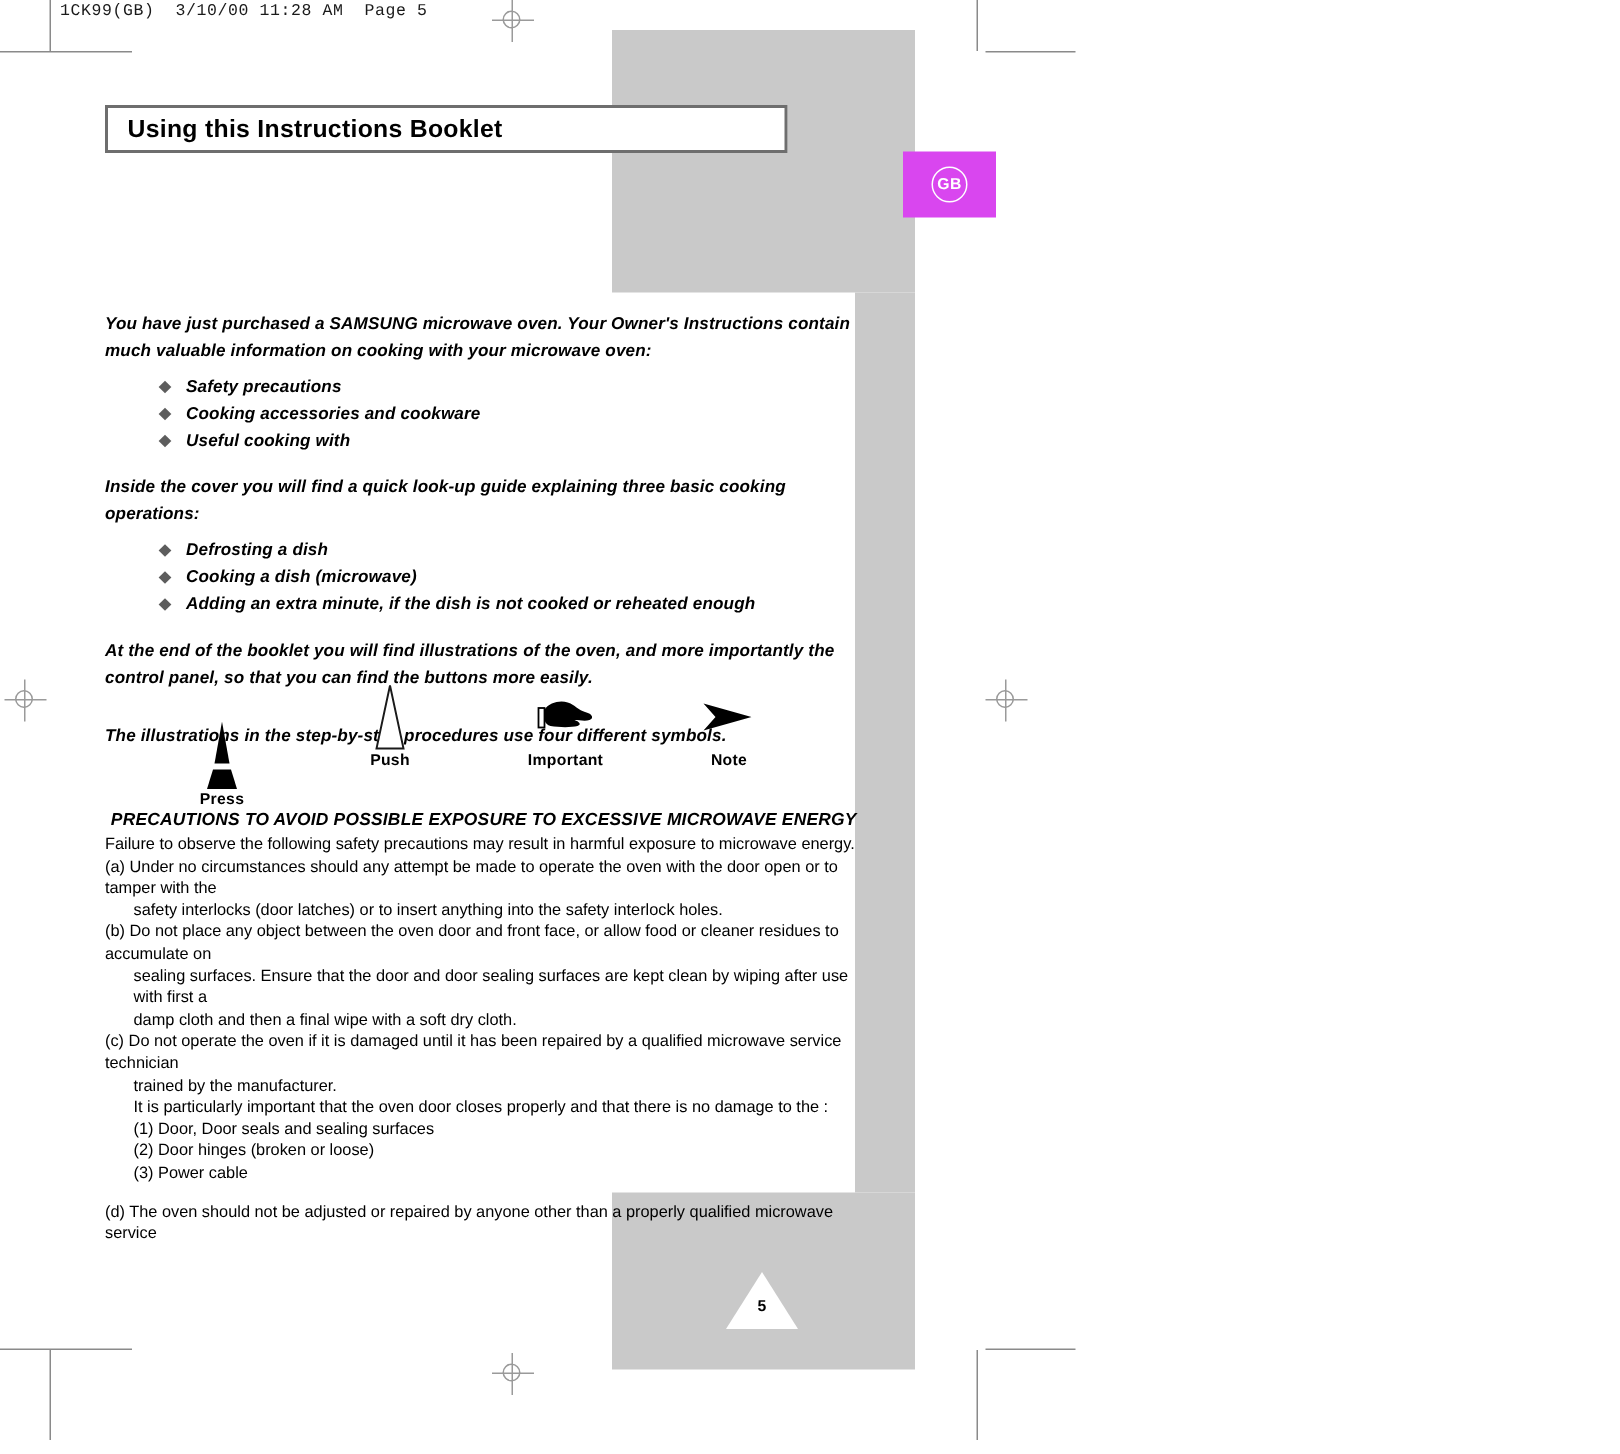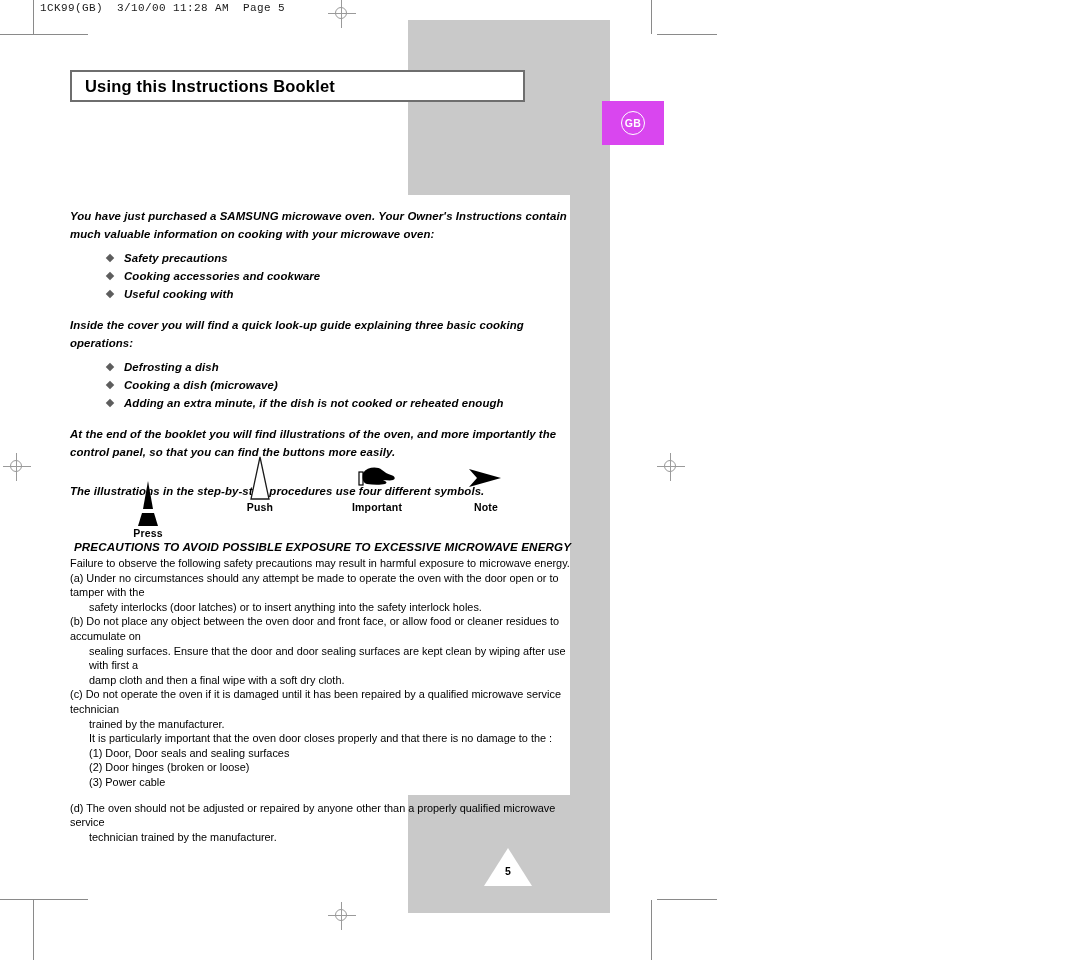--- a/index.html
+++ b/index.html
@@ -361,19 +361,18 @@
   <p class="prec-line ind2">trained by the manufacturer.</p>
   <p class="prec-line ind2">It is particularly important that the oven door closes properly and that there is no damage to the :</p>
 
   <p class="prec-line ind3">(1) Door, Door seals and sealing surfaces</p>
   <p class="prec-line ind3">(2) Door hinges (broken or loose)</p>
   <p class="prec-line ind3">(3) Power cable</p>
 
   <div class="spacer"></div>
 
   <p class="prec-line ind1">(d) The oven should not be adjusted or repaired by anyone other than a properly qualified microwave service</p>
-  <p class="prec-line ind2">technician trained by the manufacturer.</p>
 </div>
 
 <div class="pagenum">
   <div class="tri"></div>
   <div class="num">5</div>
 </div>
 
 </body></html>

